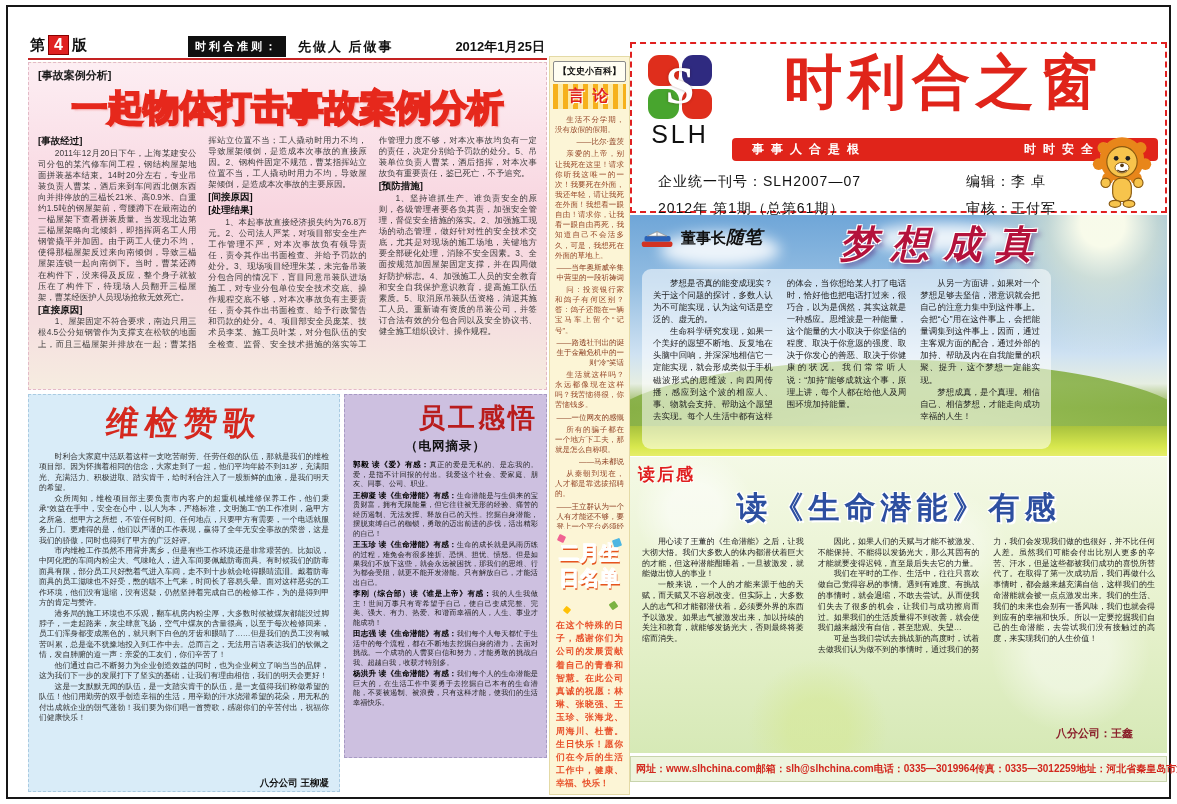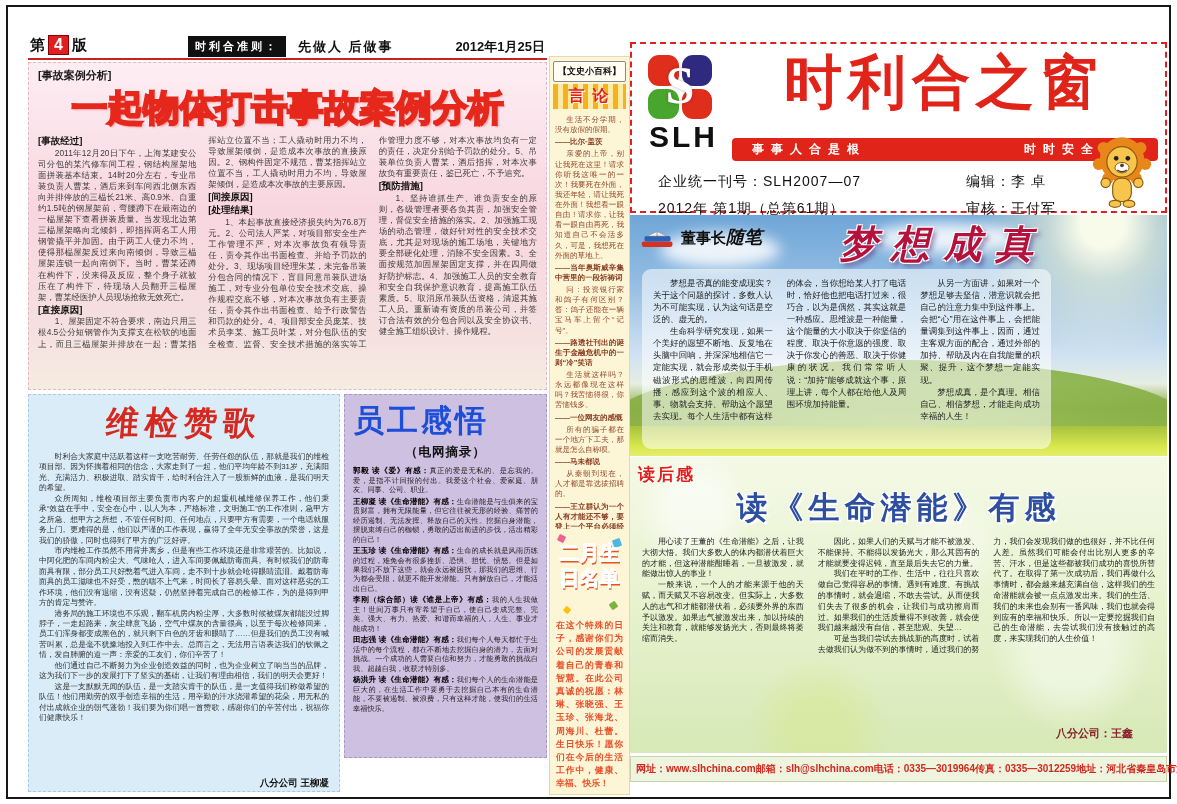--- a/index.html
+++ b/index.html
@@ -35,40 +35,40 @@
        background:#d9ecf8;border:1px dashed #a9cbe2;padding:5px 10px;}
   .praise-title{text-align:center;color:#d5281e;font-size:33px;font-weight:bold;margin:1px 0 6px;
        font-family:"Liberation Serif",serif;transform:skewX(-5deg);letter-spacing:6px;}
   .praise-body{font-size:7.8px;line-height:1.34;color:#333;text-align:justify;height:322px;overflow:hidden;}
   .praise-body p{margin:0;text-indent:2em;}
   .praise-attr{text-align:right;font-size:9.5px;font-weight:bold;color:#111;margin-top:3px;}
 
   
   .reflect{position:absolute;left:344px;top:394px;width:203px;height:364px;box-sizing:border-box;
        background:#cdc0e0;border:1px dashed #a79ac4;padding:5px 8px;}
-  .reflect-title{text-align:left;color:#1d4ed8;font-size:31px;font-weight:bold;letter-spacing:3px;margin:0;}
+  .reflect-title{text-align:right;color:#b91c1c;font-size:27px;font-weight:bold;letter-spacing:3px;margin:0;}
   .reflect-sub{text-align:center;font-size:12.5px;font-weight:bold;color:#111;margin:2px 0 5px;letter-spacing:1px;}
   .reflect-body{font-size:7.2px;line-height:1.3;color:#1d1d1d;height:292px;overflow:hidden;text-align:justify;}
   .reflect-body p{margin:0 0 2px;}
   .reflect-body b{font-size:7.6px;color:#000;}
 
   
   .mid{position:absolute;left:549px;top:56px;width:81px;height:739px;box-sizing:border-box;
        background:#fcf5d6;border:1px solid #e4daa6;}
   .mid-tag{margin:4px 3px 2px;text-align:center;font-weight:bold;font-size:9px;color:#111;
        border:1px solid #8a8a8a;background:#fffdf2;padding:3px 0;border-radius:2px;letter-spacing:0px;}
   .yanlun{height:25px;margin:2px 3px 4px;display:flex;align-items:center;justify-content:center;
        background:repeating-linear-gradient(90deg,#f6b11c 0 5px,#fdeaa6 5px 10px);}
   .yanlun span{color:#e02020;font-weight:bold;font-size:16px;letter-spacing:8px;
        text-shadow:1px 1px 0 #fff;padding-left:6px;}
   .quotes{padding:2px 5px;height:412px;overflow:hidden;color:#96482a;font-size:7.5px;
        line-height:1.35;text-align:justify;}
   .quotes p{margin:0 0 2px;}
   .quotes .q{text-indent:1.5em;}
-  .quotes .qb{color:#8a3c20;font-weight:bold;}
+  .quotes .qb{text-align:right;color:#8a3c20;}
   .bday-wrap{position:relative;margin-top:4px;height:84px;}
   .confetti{position:absolute;border-radius:1px;}
   .c1{left:8px;top:2px;width:7px;height:7px;background:#f06292;transform:rotate(25deg);}
   .c2{right:8px;top:6px;width:8px;height:8px;background:#4db6e2;transform:rotate(-20deg);}
   .c3{left:14px;bottom:4px;width:6px;height:6px;background:#ffc107;transform:rotate(40deg);}
   .c4{right:12px;bottom:8px;width:7px;height:7px;background:#7cb342;transform:rotate(-35deg);}
   .bday-title{position:absolute;left:0;right:0;top:8px;text-align:center;font-size:20px;line-height:1.25;
        font-weight:bold;color:#ff8c1a;-webkit-text-stroke:1px #fff;
        text-shadow:1px 2px 0 #e5541e,-1px -1px 0 #fff;}
   .bday-text{padding:2px 6px 4px;color:#e8512b;font-size:8.8px;font-weight:bold;line-height:1.5;text-align:justify;}
@@ -76,22 +76,22 @@
   
   .masthead{position:absolute;left:630px;top:42px;width:537px;height:171px;box-sizing:border-box;
        border:2px dashed #e02020;background:#fff;}
   .logo{position:absolute;left:16px;top:11px;width:64px;height:64px;display:grid;
        grid-template-columns:1fr 1fr;grid-template-rows:1fr 1fr;gap:3px;}
   .logo div{border-radius:11px;}
   .lb1{background:#df2e1c;}.lb2{background:#2f2a80;}.lb3{background:#48a52e;}.lb4{background:#df2e1c;}
   .logo-s{position:absolute;left:16px;top:9px;width:64px;height:64px;display:flex;align-items:center;
        justify-content:center;font-size:52px;font-weight:bold;color:#fff;
        font-family:"Liberation Serif",serif;text-shadow:0 0 3px rgba(60,0,0,.35);}
-  .logo-text{position:absolute;left:10px;top:76px;width:76px;text-align:right;font-size:30px;
-       font-weight:bold;letter-spacing:3px;color:#101010;}
+  .logo-text{position:absolute;left:10px;top:76px;width:76px;text-align:center;font-size:25px;
+       font-weight:normal;letter-spacing:3px;color:#101010;}
   .paper-title{position:absolute;left:96px;top:0px;width:432px;text-align:center;font-size:58px;
        font-weight:bold;color:#e0241a;font-family:"Liberation Serif",serif;letter-spacing:6px;white-space:nowrap;}
   .slogan-bar{position:absolute;left:100px;top:94px;width:426px;height:23px;background:#e0241a;
        border-radius:4px;color:#fff;font-size:12px;font-weight:bold;display:flex;
        justify-content:space-between;align-items:center;padding:0 20px;box-sizing:border-box;letter-spacing:7px;}
   .mast-info{position:absolute;left:26px;top:124px;font-size:14px;color:#111;line-height:1.95;letter-spacing:1px;}
   .mast-info .col2{position:absolute;left:308px;top:0;width:140px;}
   .lion{position:absolute;right:8px;bottom:2px;width:70px;height:78px;}
 
   

